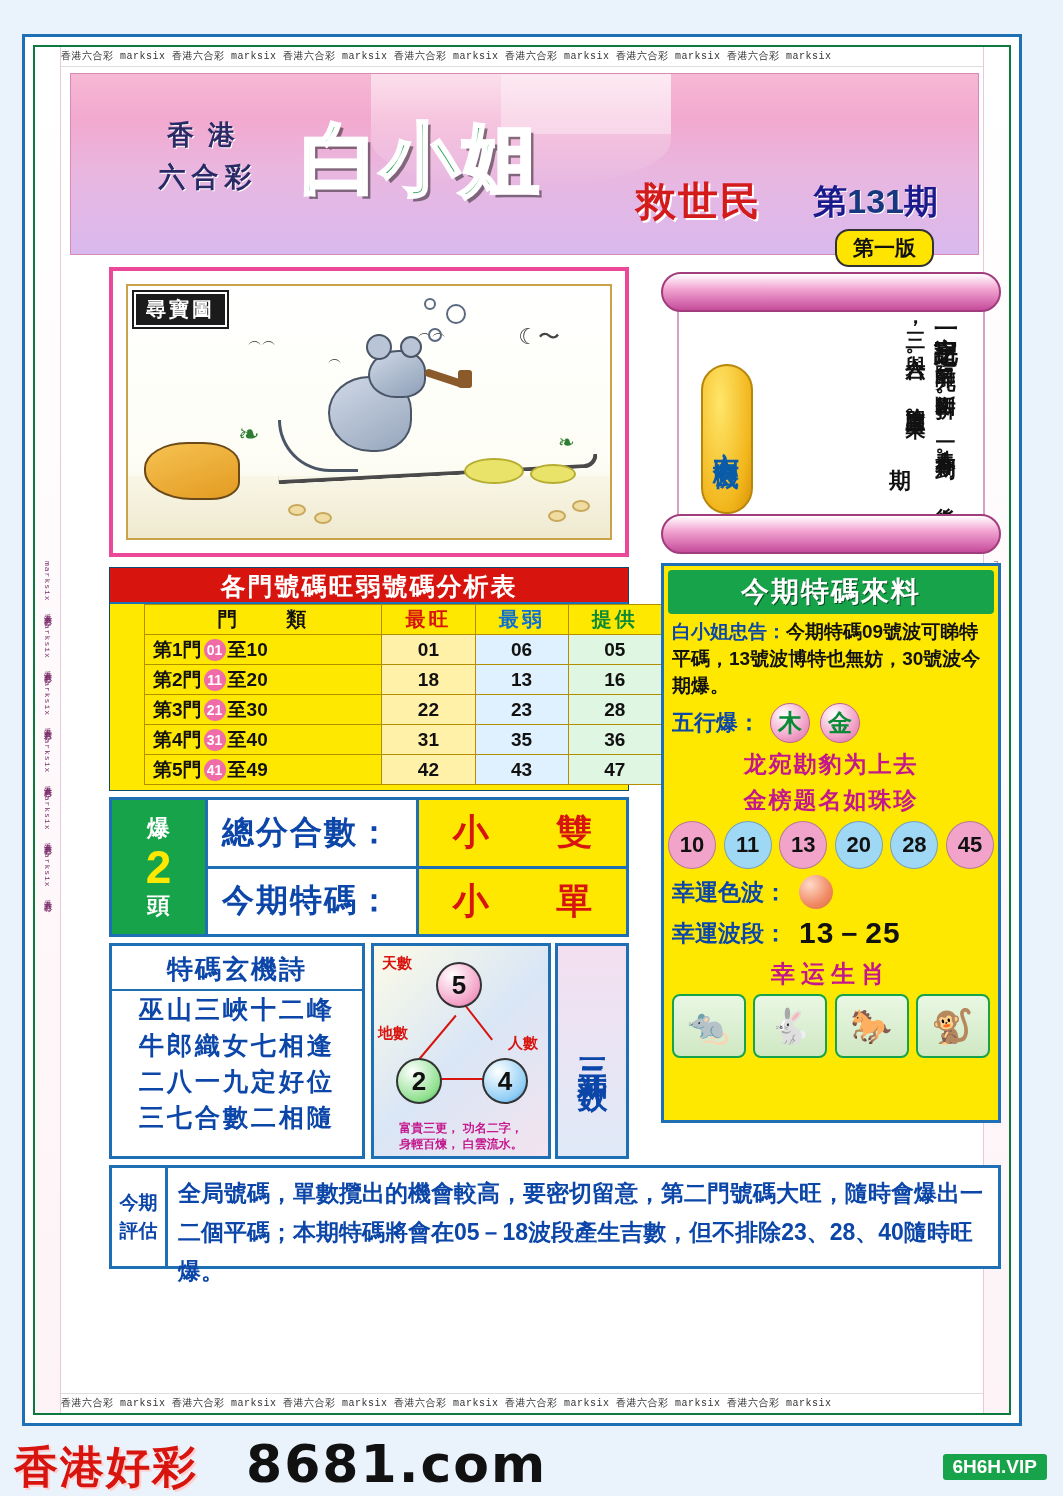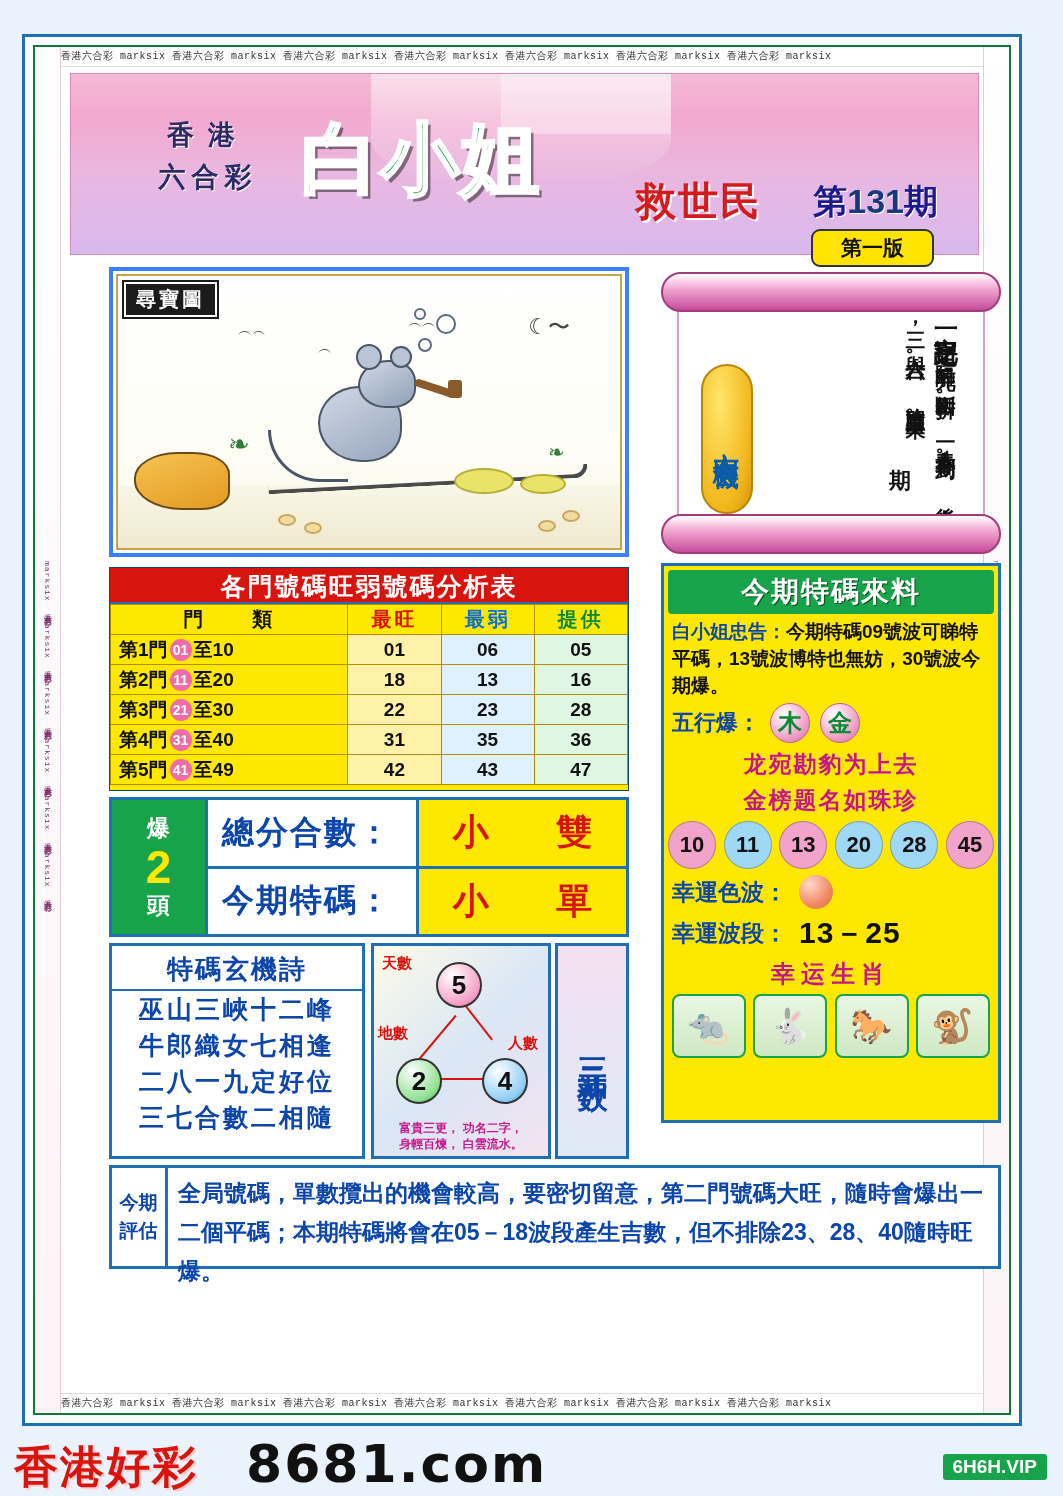--- a/index.html
+++ b/index.html
@@ -95,27 +95,27 @@
   .issue {
     position:absolute; right:40px; top:105px;
     font-size:34px; font-weight:bold; color:#1a1a8c;
     text-shadow:1px 1px 0 #fff;
   }
   .issue .num { color:#17387f; }
   .edition {
     position:absolute; right:44px; top:155px;
     background:#ffe400; border:2px solid #333;
     color:#111; font-size:21px; font-weight:bold;
-    padding:3px 28px; border-radius:9px;
+    padding:3px 16px; border-radius:14px;
   }
 
   
   #picture-panel {
     position:absolute; left:48px; top:200px; width:520px; height:290px;
-    background:#fff; border:4px solid #3b82f6; padding:3px;
+    background:#fff; border:4px solid #ec4899; padding:13px;
   }
   #picture-panel .inner-frame {
     width:100%; height:100%;
     border:2px solid #c9a24a;
     background:linear-gradient(180deg,#ffffff 0%, #fdfdf5 70%, #f6f2e2 100%);
     position:relative; overflow:hidden;
   }
   .pic-badge {
     position:absolute; left:6px; top:6px;
     background:#1b1b1b; color:#fff; font-size:20px; font-weight:bold;
@@ -218,21 +218,21 @@
   
   #analysis {
     position:absolute; left:48px; top:500px; width:520px; height:224px;
     border:1px solid #0c4a6e; background:#ffe800;
   }
   #analysis .a-title {
     height:36px; background:#d8140f; color:#ffffff;
     font-size:25px; font-weight:bold; text-align:center; line-height:36px;
     letter-spacing:2px; border-bottom:2px solid #1f6fb5;
   }
-  table.a-table { width:100%; border-collapse:collapse; font-weight:bold; }
+  table.a-table { width:100%; border-collapse:collapse; font-weight:bold;margin-left:34px; }
   table.a-table th {
     background:#ffe800; color:#111; font-size:20px; height:30px;
     border:1px solid #b38f00; letter-spacing:3px;
   }
   table.a-table th.h-hot { color:#d8140f; }
   table.a-table th.h-cold { color:#0b6fd4; }
   table.a-table th.h-sup { color:#0a8a36; }
   table.a-table td {
     border:1px solid #b38f00; height:30px; font-size:19px; text-align:center;
     background:#fff9c4; color:#111;

